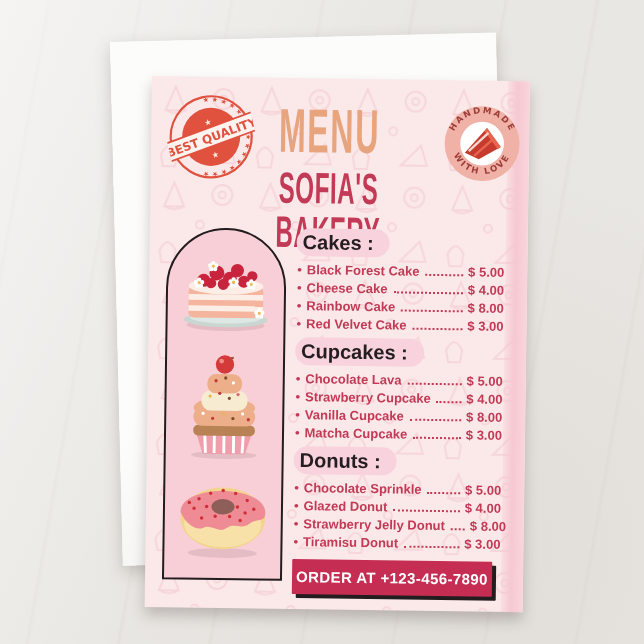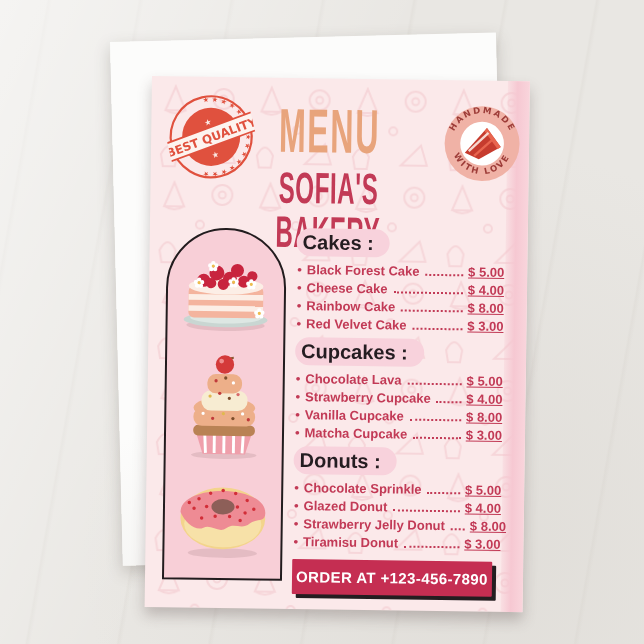--- a/index.html
+++ b/index.html
@@ -77,21 +77,21 @@
     font-size:20px; font-weight:700; line-height:28px; padding:0 16px 0 6px;
     border-radius:15px; margin-bottom:5px;
   }
   .items{list-style:none; margin-bottom:4px;}
   .menu-item{
     display:flex; align-items:baseline; color:var(--crimson);
     font-size:13px; font-weight:700; line-height:18px; white-space:nowrap;
   }
   .menu-item::before{content:"•"; margin:0 5px 0 1px; font-size:13px;}
   .leader{flex:1; border-bottom:2px dotted var(--crimson); margin:0 5px 3px 6px; min-width:14px;}
-  .price{font-weight:700;text-decoration:underline;}
+  .price{font-weight:700;}
   
   .order-btn{
     margin-top:8px; width:200px; height:35px; background:var(--btn-bg);
     color:#fff; font-size:15px; font-weight:700; letter-spacing:.4px;
     display:flex; align-items:center; justify-content:center;
     box-shadow:4px 4px 0 #241d20; border-radius:1px;
   }
   svg text{font-family:"DejaVu Sans","Liberation Sans",sans-serif;}
 </style>
 </head>

